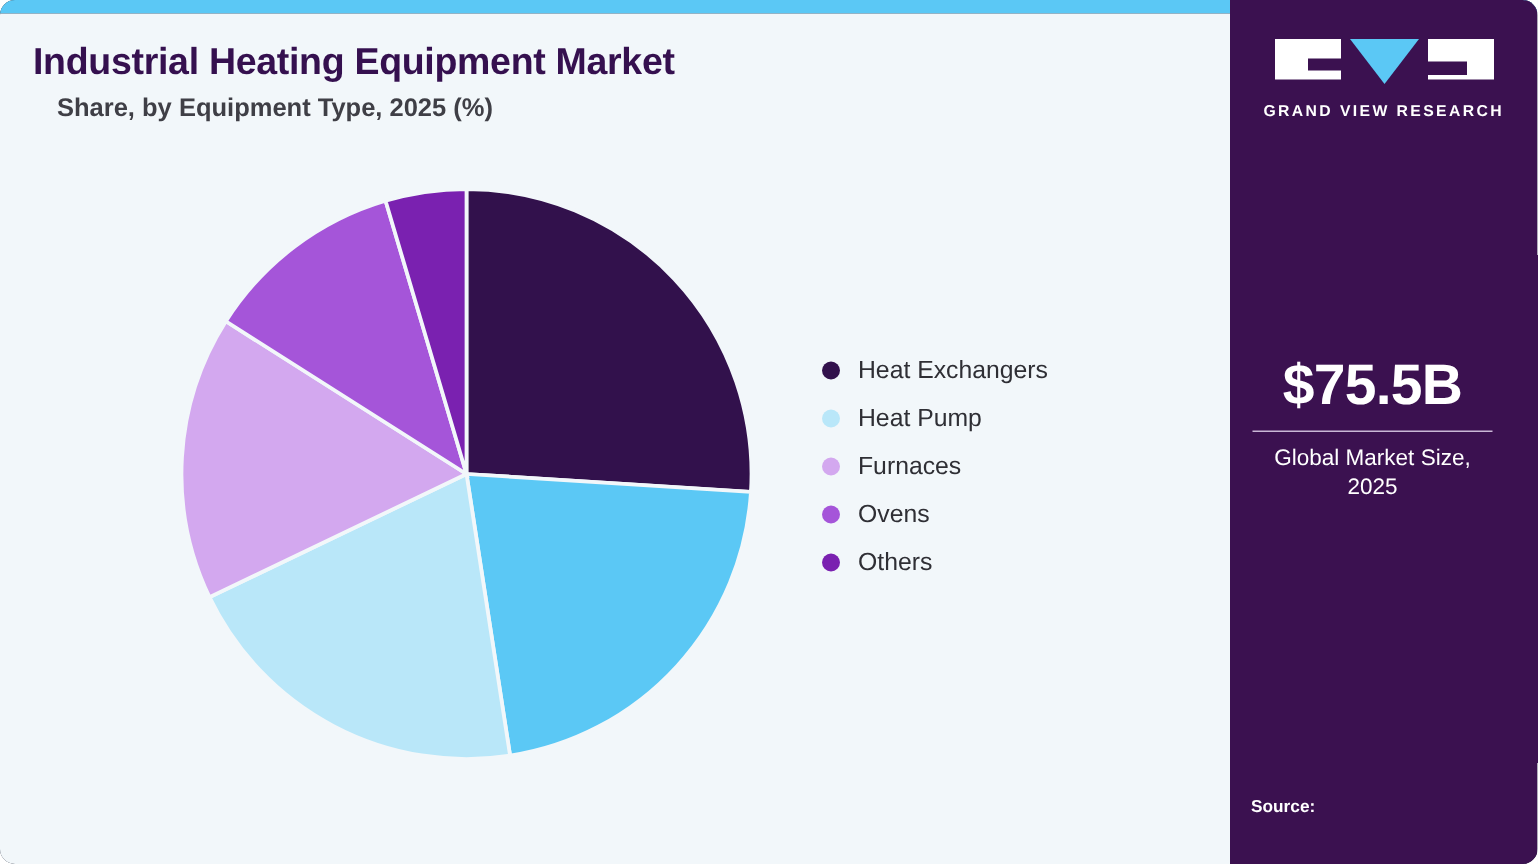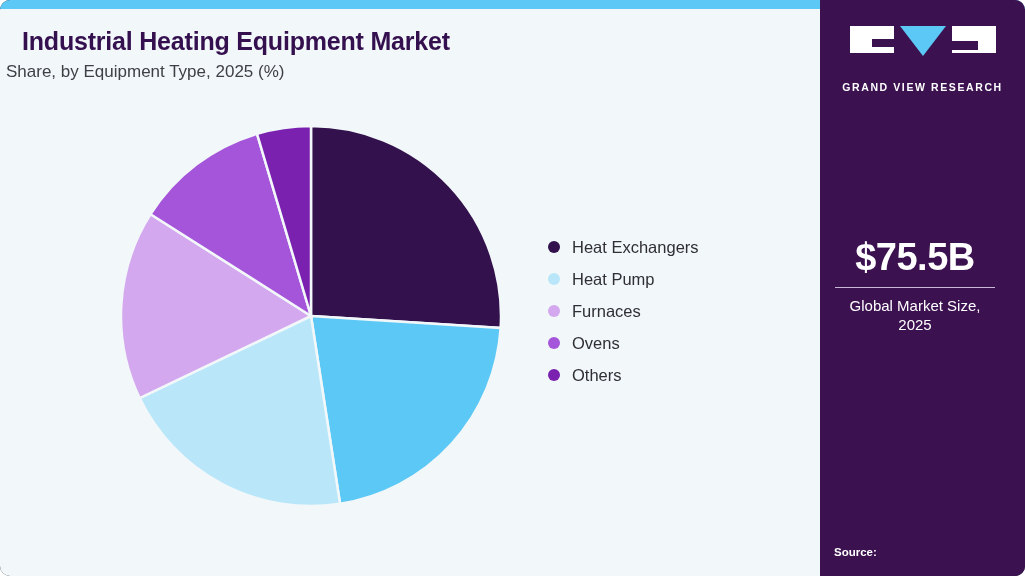--- a/index.html
+++ b/index.html
@@ -47,24 +47,24 @@
     left: 22px;
     top: 18px;
     font-size: 25px;
     font-weight: bold;
     color: #35104f;
     letter-spacing: -0.2px;
     white-space: nowrap;
   }
   #subtitle {
     position: absolute;
-    left: 6px;
+    left: 38px;
     top: 53px;
     font-size: 17px;
-    font-weight: normal;
+    font-weight: bold;
     color: #3f3f46;
     white-space: nowrap;
   }
 
   
   #pie-wrap {
     position: absolute;
     left: 111px;
     top: 107px;
     width: 400px;
@@ -151,21 +151,21 @@
   }
   .logo-v {
     width: 0;
     height: 0;
     border-left: 23px solid transparent;
     border-right: 23px solid transparent;
     border-top: 30px solid #5bc8f5;
     flex: 0 0 auto;
   }
   #logo-text {
-    margin-top: 27px;
+    margin-top: 14px;
     font-size: 10.5px;
     font-weight: bold;
     letter-spacing: 1.6px;
     color: #ffffff;
   }
 
   
   #stat-block {
     position: absolute;
     left: 0;
@@ -197,21 +197,21 @@
   #source-block {
     position: absolute;
     left: 14px;
     bottom: 16px;
     width: 190px;
     color: #ffffff;
   }
   #source-label {
     font-size: 11.5px;
     font-weight: bold;
-    margin-bottom: 2px;
+    margin-bottom: 16px;
   }
   #source-url {
     font-size: 12.5px;
     font-weight: normal;
   }
 </style>
 </head>
 <body>
 
 <div id="card">

